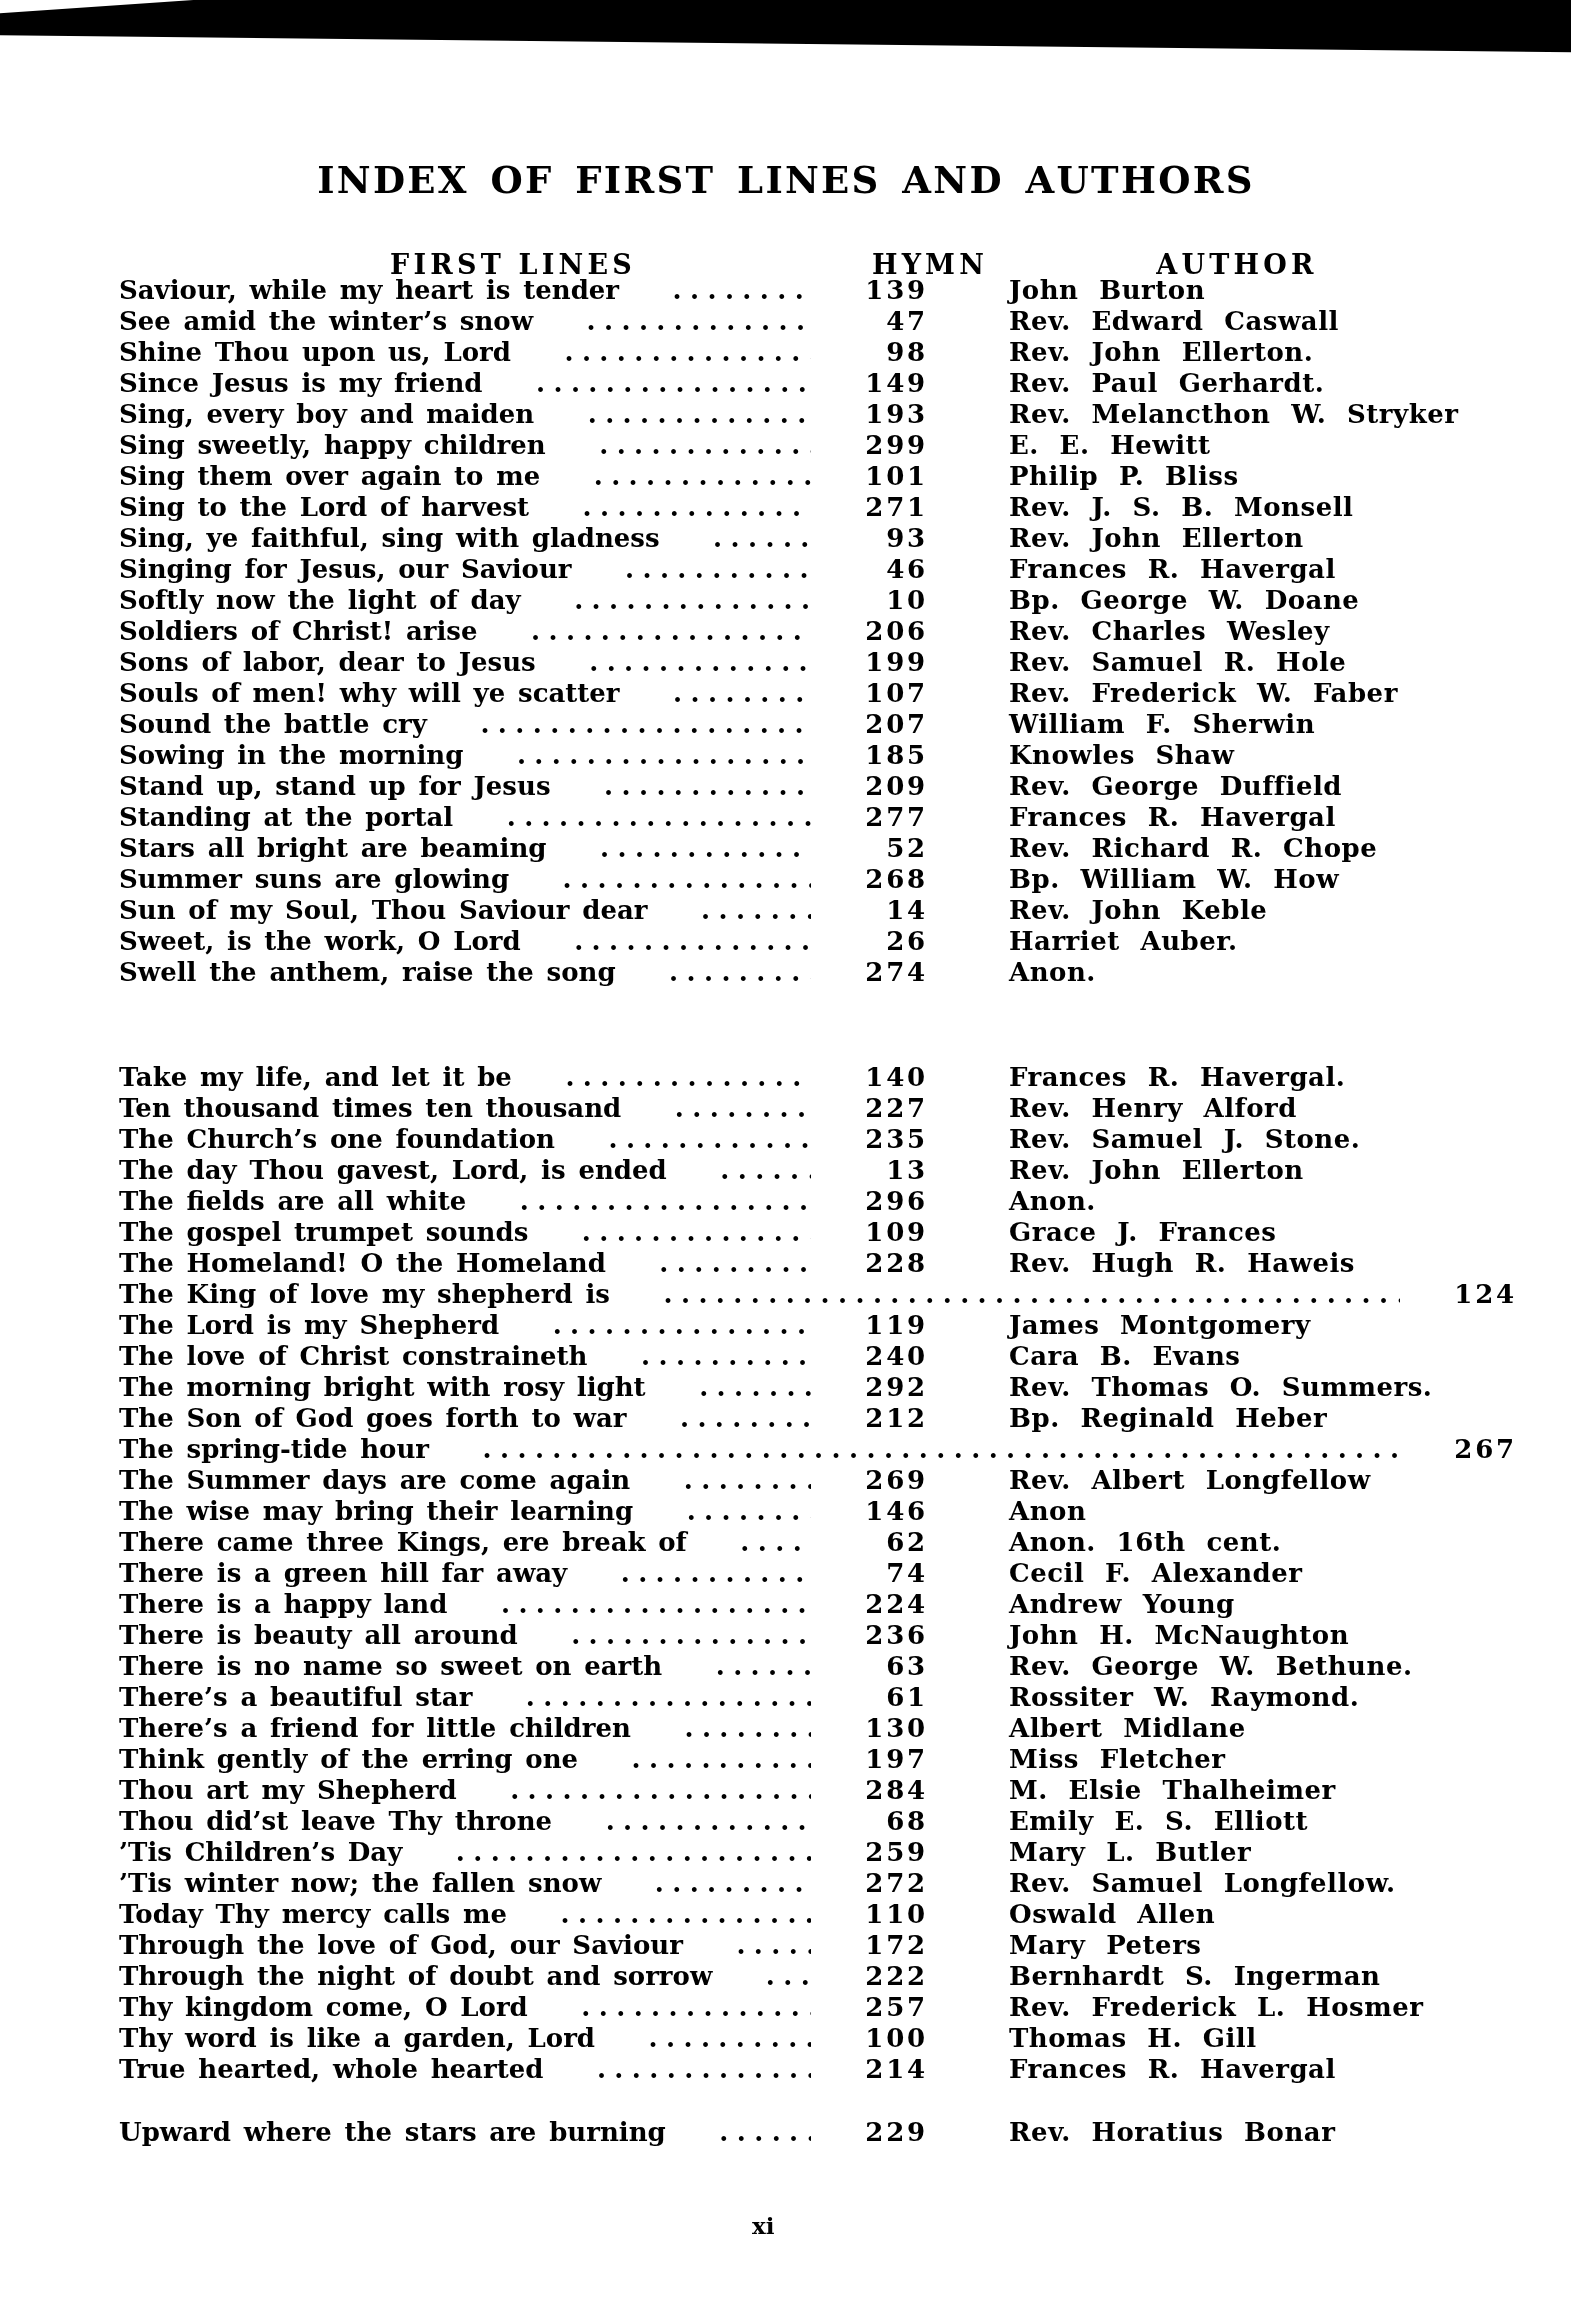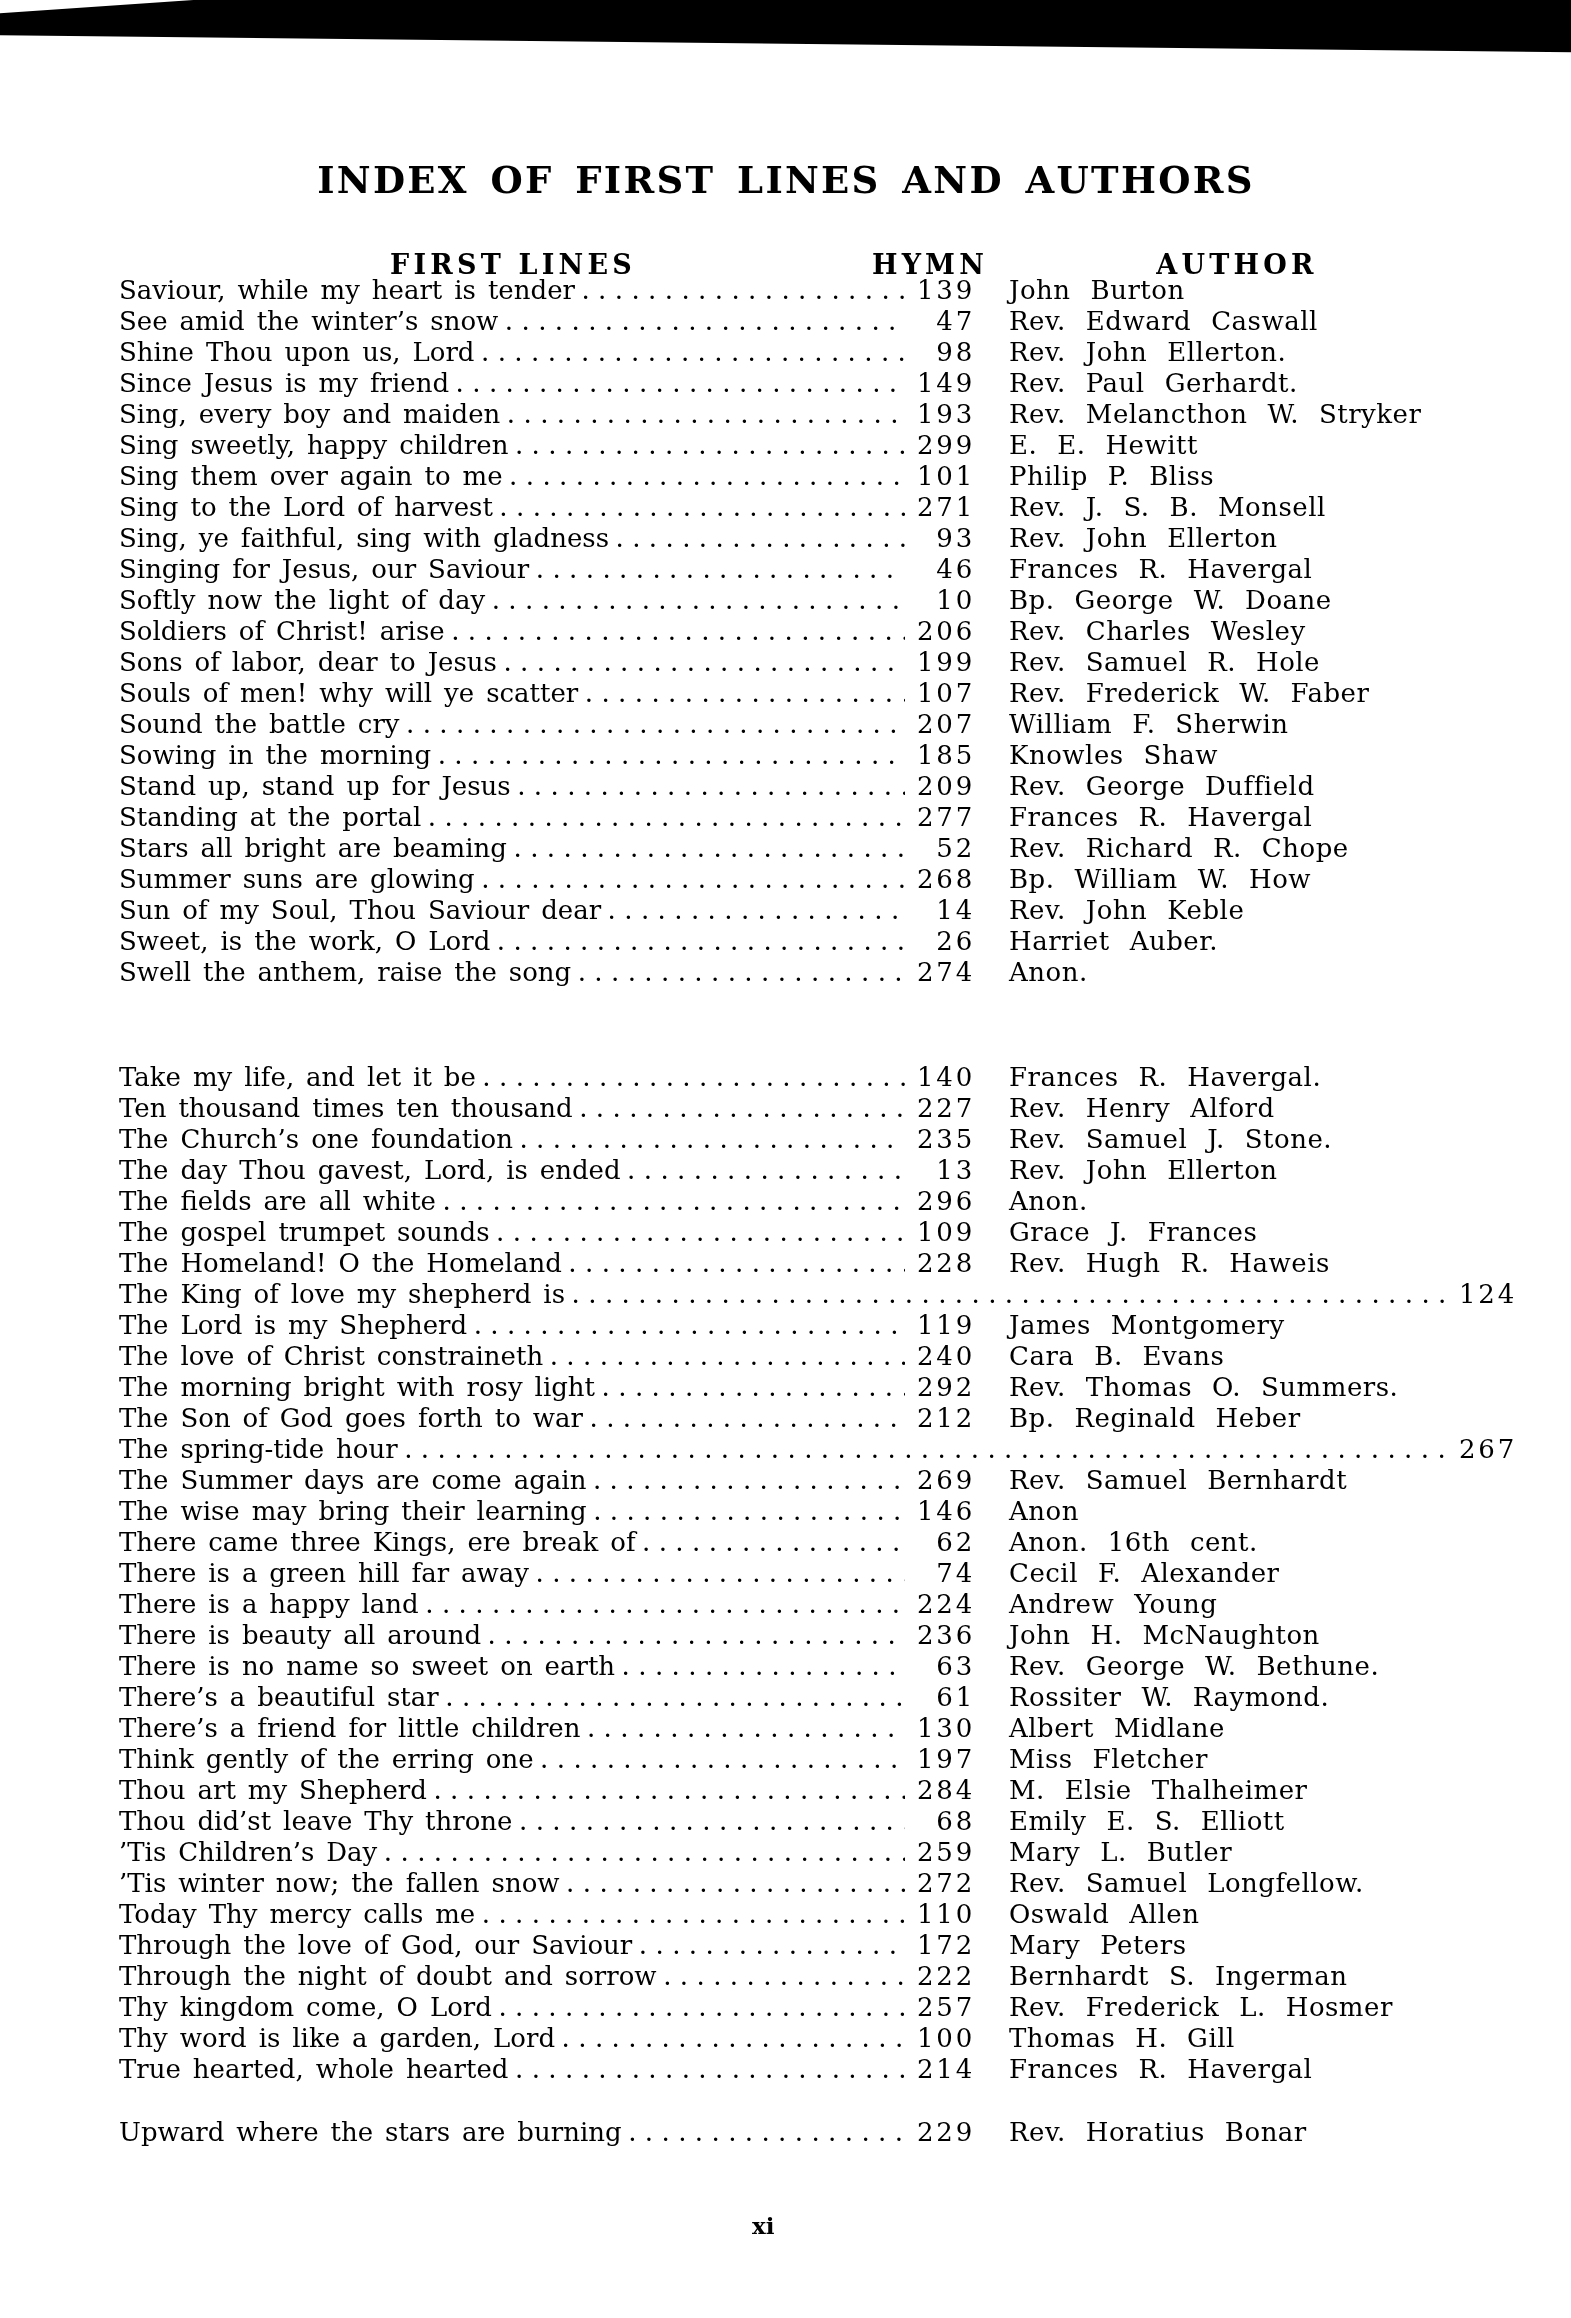--- a/index.html
+++ b/index.html
@@ -40,22 +40,22 @@
   .index-list{
     position:absolute;top:275px;left:119px;width:1398px;
   }
   .section{position:relative;}
   .section:nth-child(2){margin-top:74px;}
   .section:nth-child(3){margin-top:32px;}
 
   .row{
     display:flex;align-items:baseline;
     height:31px;line-height:31px;
-    font-size:26px;font-weight:normal;
-    word-spacing:3.7px;white-space:nowrap;
+    font-size:26px;font-weight:bold;
+    word-spacing:3.7px;white-space:nowrap;gap:47px;
   }
   .fl{flex:0 0 auto;}
   .dots{
     flex:1 1 auto;overflow:hidden;height:31px;
     letter-spacing:8.4px;padding:0 4.7px 0 6.5px;
   }
   .dots::after{
     content:"........................................................................................";
   }
   .num{flex:0 0 70px;text-align:right;letter-spacing:2.8px;}
@@ -296,21 +296,21 @@
       </div>
       <div class="row">
         <span class="fl">The spring-tide hour</span>
         <span class="dots"></span>
         <span class="num">267</span>
       </div>
       <div class="row">
         <span class="fl">The Summer days are come again</span>
         <span class="dots"></span>
         <span class="num">269</span>
-        <span class="author">Rev. Samuel Bernhardt</span>
+        <span class="author">Rev. Albert Longfellow</span>
       </div>
       <div class="row">
         <span class="fl">The wise may bring their learning</span>
         <span class="dots"></span>
         <span class="num">146</span>
         <span class="author">Anon</span>
       </div>
       <div class="row">
         <span class="fl">There came three Kings, ere break of</span>
         <span class="dots"></span>

